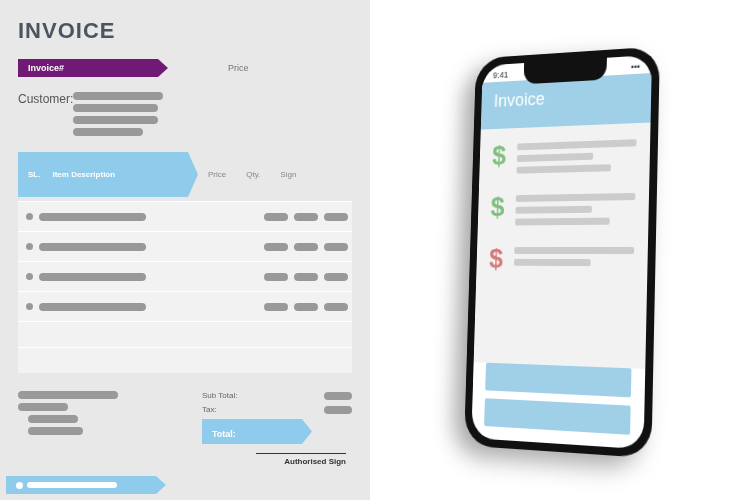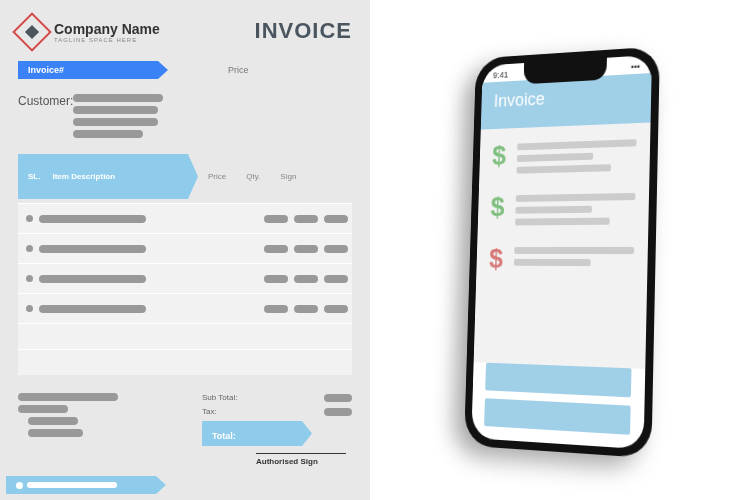--- a/index.html
+++ b/index.html
@@ -39,21 +39,21 @@
     .logo-mark::after {
       content: ''; width: 10px; height: 10px; background: #4a5560;
     }
     .company-text .cname { font-size: 14px; font-weight: bold; color: #333; }
     .company-text .tagline { font-size: 6px; color: #888; letter-spacing: 1px; }
     .doc-title { font-size: 22px; font-weight: 900; color: #4a5560; letter-spacing: 1px; }
     .banner-row {
       display: flex; margin-top: 14px; height: 20px; align-items: center;
     }
     .arrow-label {
-      background: #3b82f6;
+      background: #701a75;
       color: #fff;
       font-size: 9px;
       font-weight: bold;
       padding: 4px 18px 4px 10px;
       position: relative;
       clip-path: polygon(0 0, calc(100% - 10px) 0, 100% 50%, calc(100% - 10px) 100%, 0 100%);
     }
     .arrow-label-wide { width: 150px; }
     .date-label { font-size: 9px; color: #777; margin-left: 60px; }
     .customer-row {
@@ -96,21 +96,21 @@
     .lp.l2 { width: 50px; }
     .lp.l3 { width: 55px; }
     .lp.lpad { margin-left: 10px; }
     .totals-right { width: 150px; }
     .total-line { display: flex; justify-content: space-between; align-items: flex-end; font-size: 8px; color: #666; margin-bottom: 5px; }
     .total-arrow {
       background: #8fcceb; color: #fff; font-size: 9px; font-weight: bold;
       padding: 10px 16px 5px 10px; width: 110px;
       clip-path: polygon(0 0, calc(100% - 10px) 0, 100% 50%, calc(100% - 10px) 100%, 0 100%);
     }
-    .sign-block { position: absolute; right: 24px; bottom: 34px; text-align: left; }
+    .sign-block { position: absolute; right: 24px; bottom: 34px; text-align: right; }
     .sign-line { width: 90px; height: 1px; background: #333; margin-bottom: 3px; }
     .sign-label { font-size: 8px; font-weight: bold; color: #333; }
     .bottom-arrow {
       position: absolute; left: 6px; bottom: 6px;
       background: #8fcceb; color: #fff; height: 18px; width: 160px;
       clip-path: polygon(0 0, calc(100% - 10px) 0, 100% 50%, calc(100% - 10px) 100%, 0 100%);
       display: flex; align-items: center; padding-left: 10px; gap: 4px;
     }
     .dot-white { width: 7px; height: 7px; background: #fff; border-radius: 50%; }
     .bar-white { width: 90px; height: 6px; background: #fff; border-radius: 4px; }
@@ -152,27 +152,20 @@
     .phone-footer { padding: 0 14px; }
     .foot-btn { background: #a0cfe8; height: 28px; border-radius: 2px; margin-bottom: 8px; }
   </style>
 </head>
 <body>
 
 <div class="page-wrapper">
 
   <div class="invoice-doc">
     <div class="doc-header">
-      <div class="logo-block">
-        <div class="logo-mark"></div>
-        <div class="company-text">
-          <div class="cname">Company Name</div>
-          <div class="tagline">TAGLINE SPACE HERE</div>
-        </div>
-      </div>
       <div class="doc-title">INVOICE</div>
     </div>
 
     <div class="banner-row">
       <div class="arrow-label arrow-label-wide">Invoice#</div>
       <div class="date-label">Price</div>
     </div>
 
     <div class="customer-row">
       <div class="customer-label">Customer:</div>

